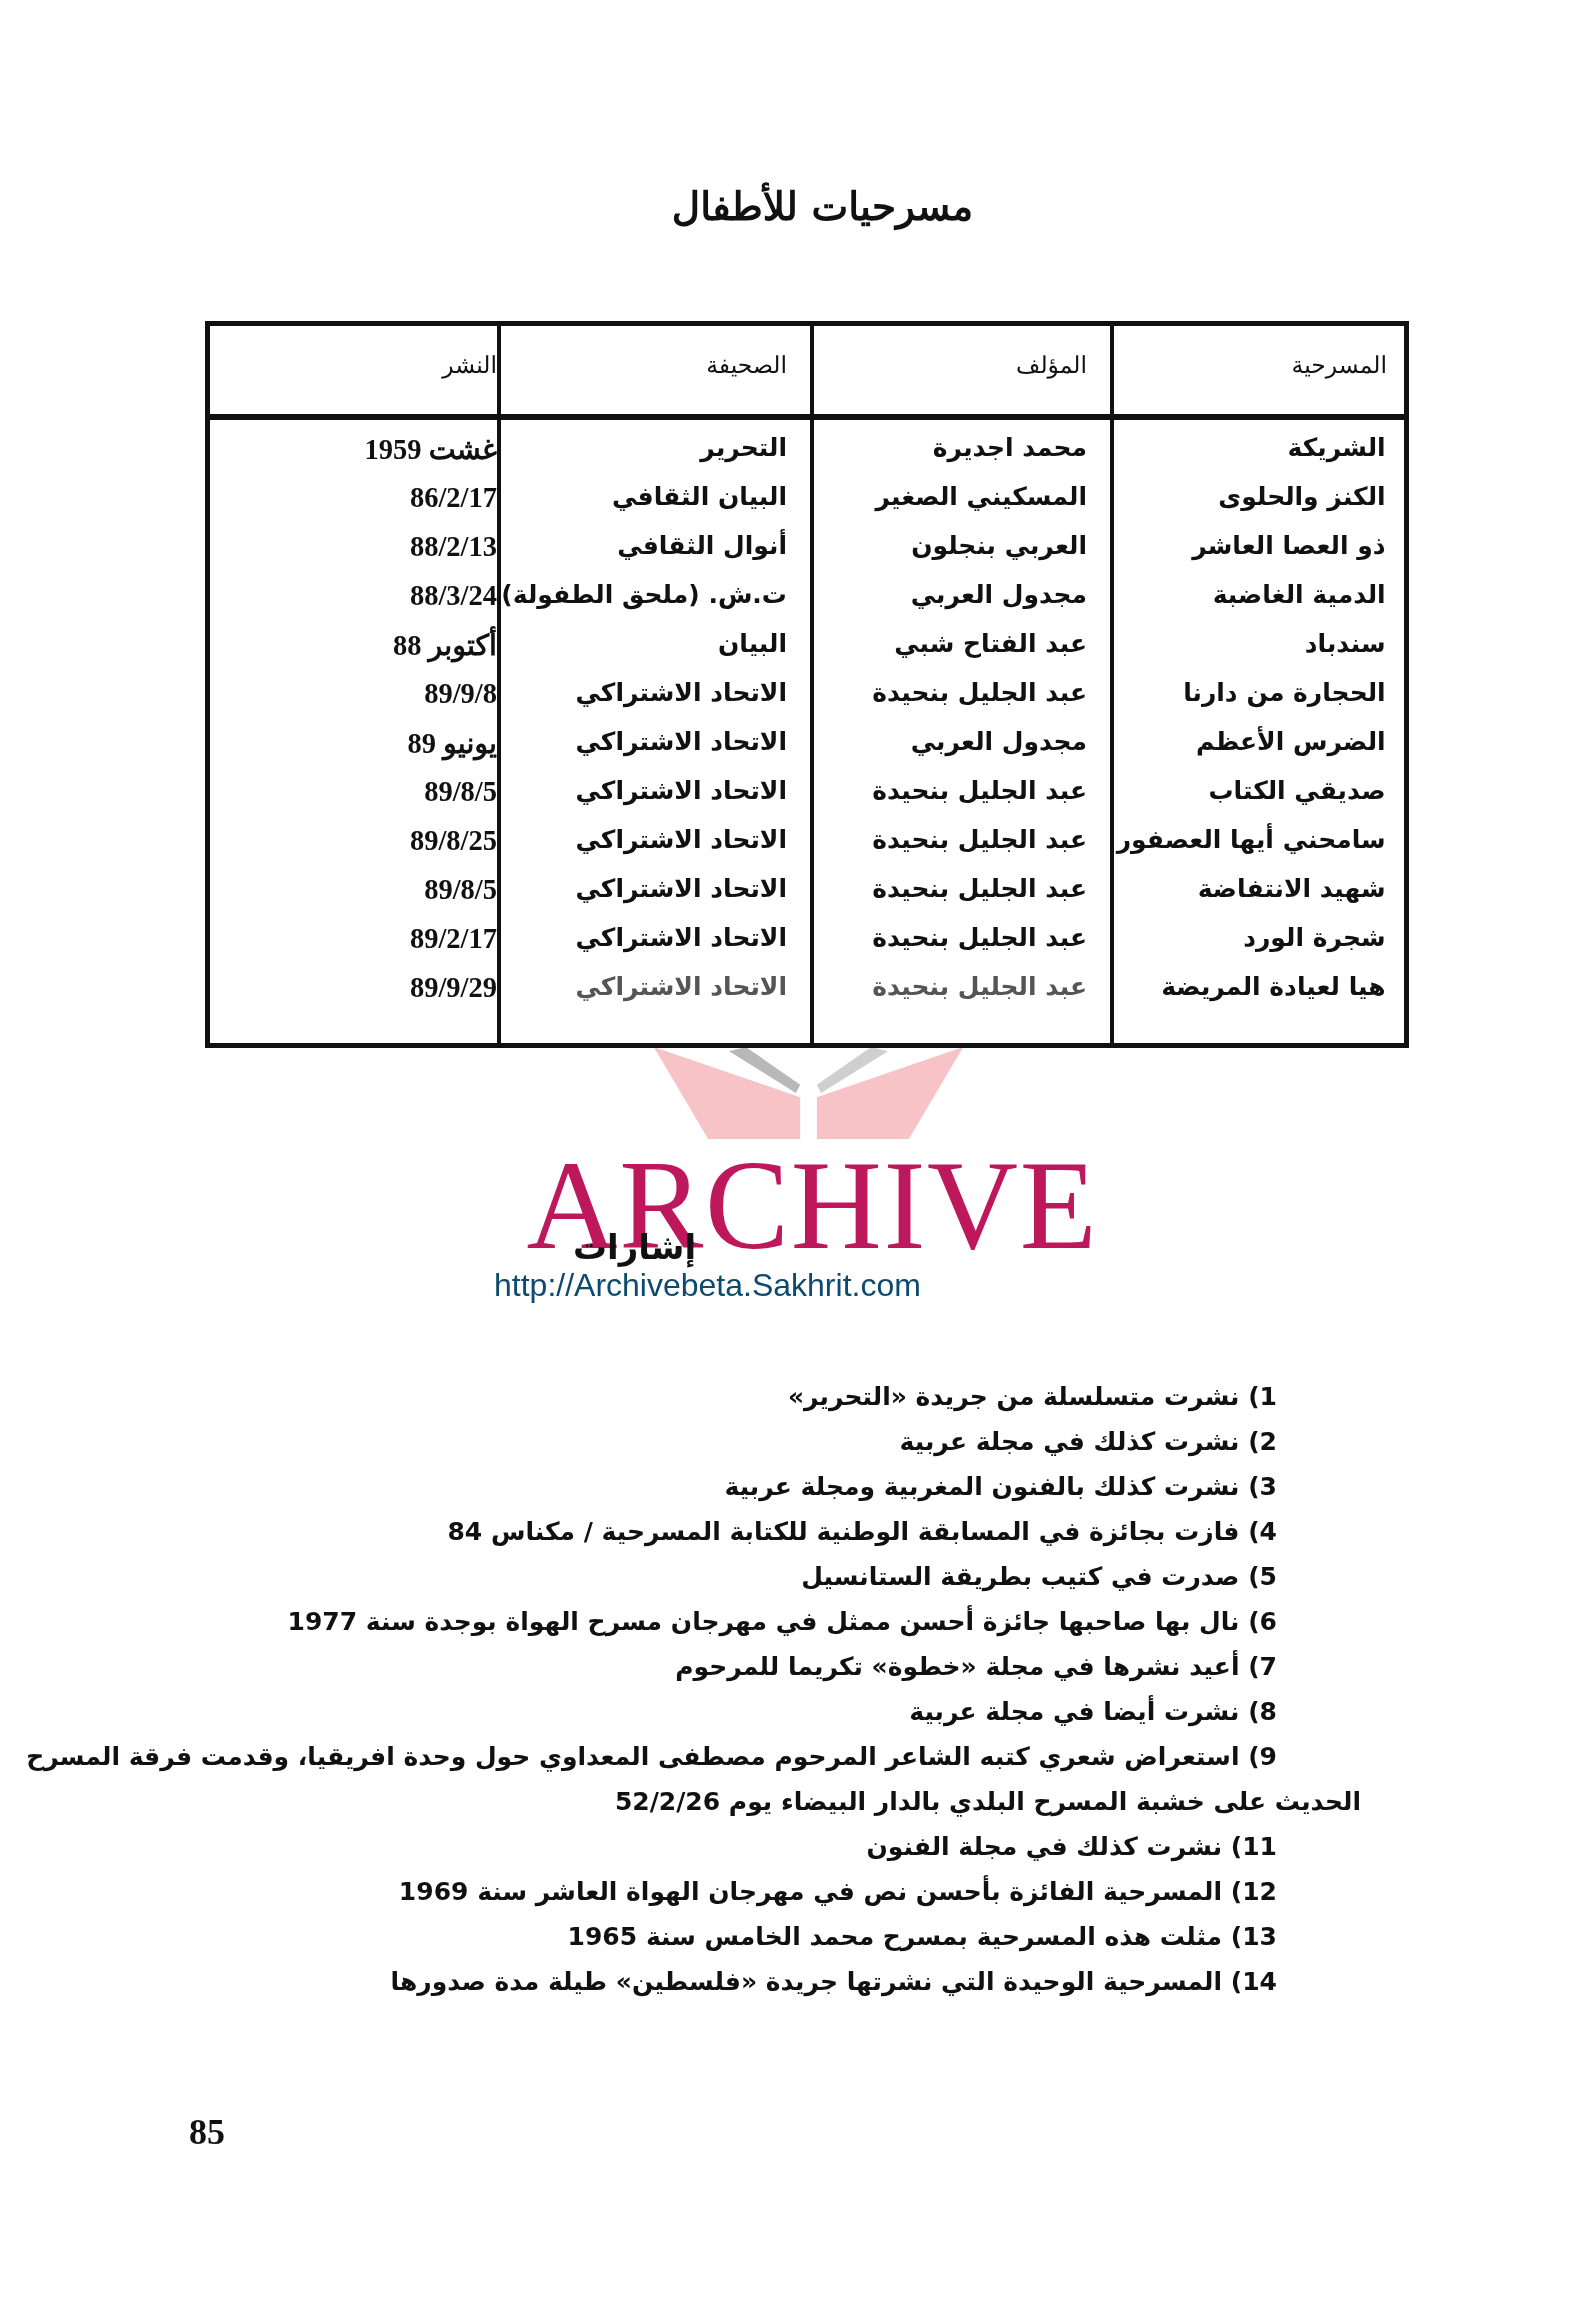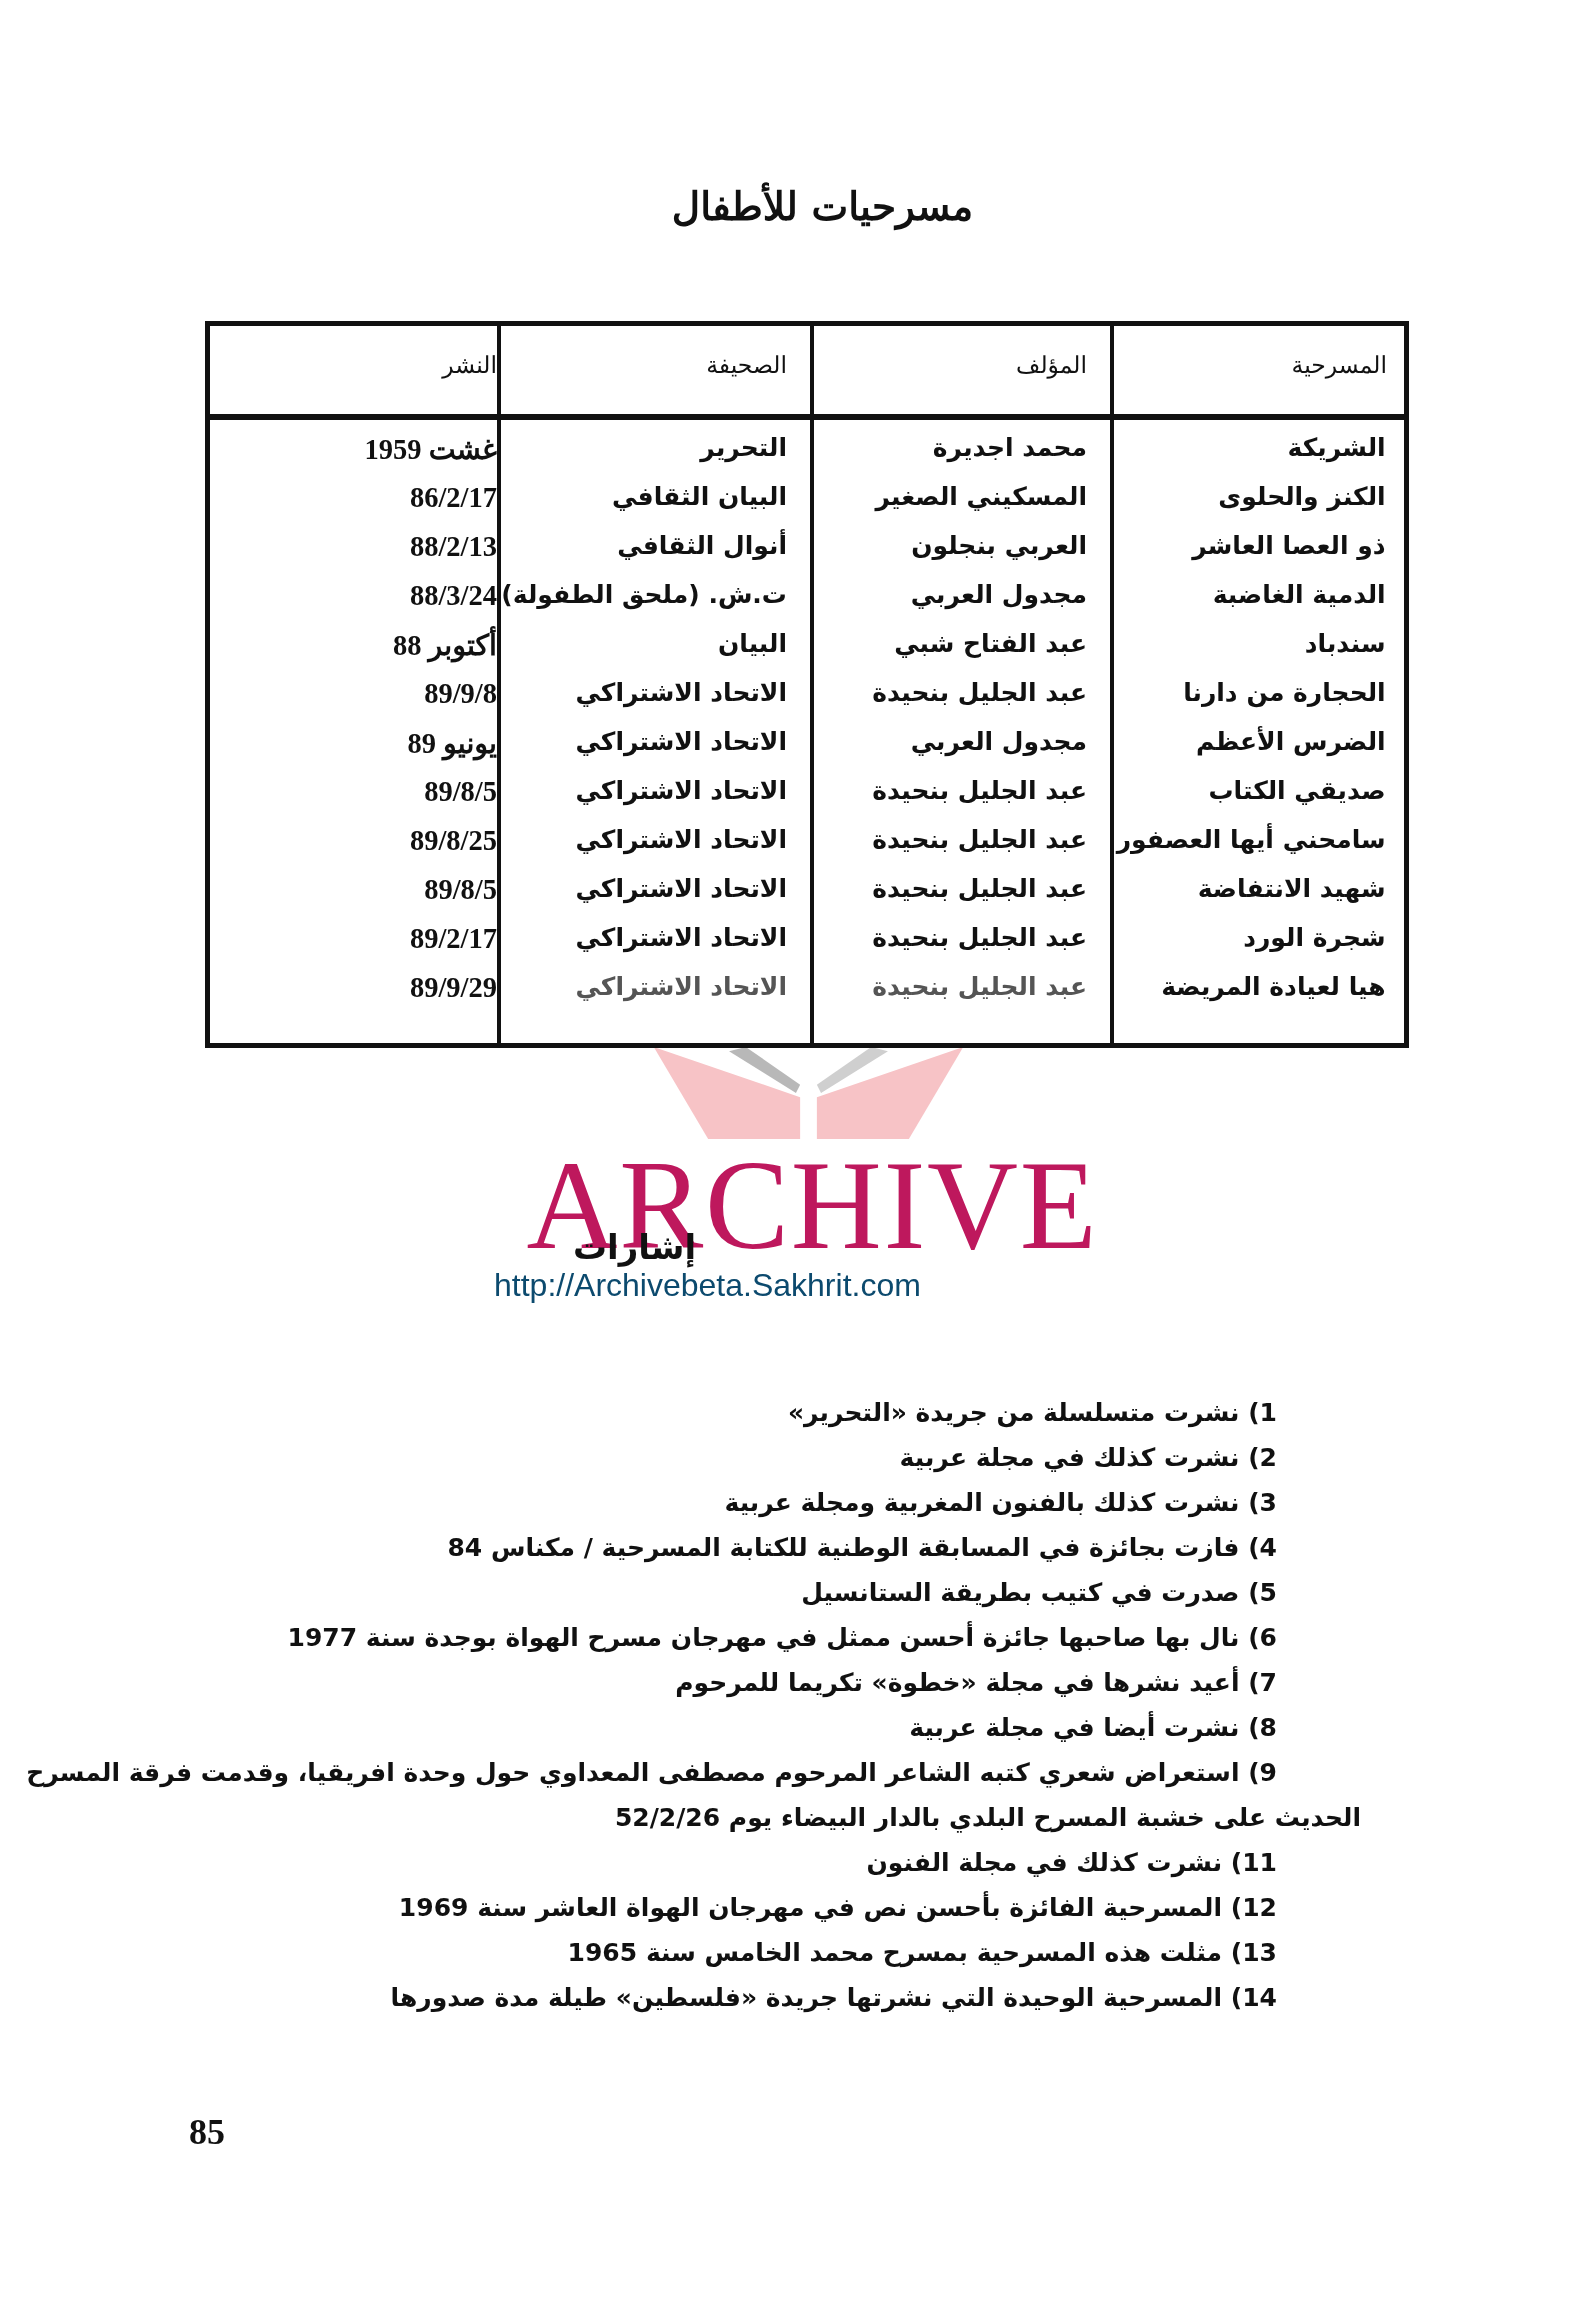--- a/index.html
+++ b/index.html
@@ -57,21 +57,21 @@
   .section-title {
     position: absolute; top: 1227px; left: 0; width: 1269px; text-align: center;
     font-size: 34px; font-weight: bold; direction: rtl;
     font-family: "DejaVu Sans", sans-serif;
   }
   
   .notes {
     position: absolute; top: 1374px; right: 318px; width: 1173px;
     direction: rtl; text-align: right;
     font-family: "DejaVu Sans", "Liberation Sans", sans-serif;
-    font-size: 25px; font-weight: bold; line-height: 45px; margin-top: 16px;
+    font-size: 25px; font-weight: bold; line-height: 45px;
   }
   .note { white-space: nowrap; }
   .note.cont { margin-right: -84px; }
   .page-number {
     position: absolute; left: 189px; top: 2111px;
     font-family: "Liberation Serif", serif; font-weight: bold; font-size: 36px;
   }
 </style>
 </head>
 <body>

